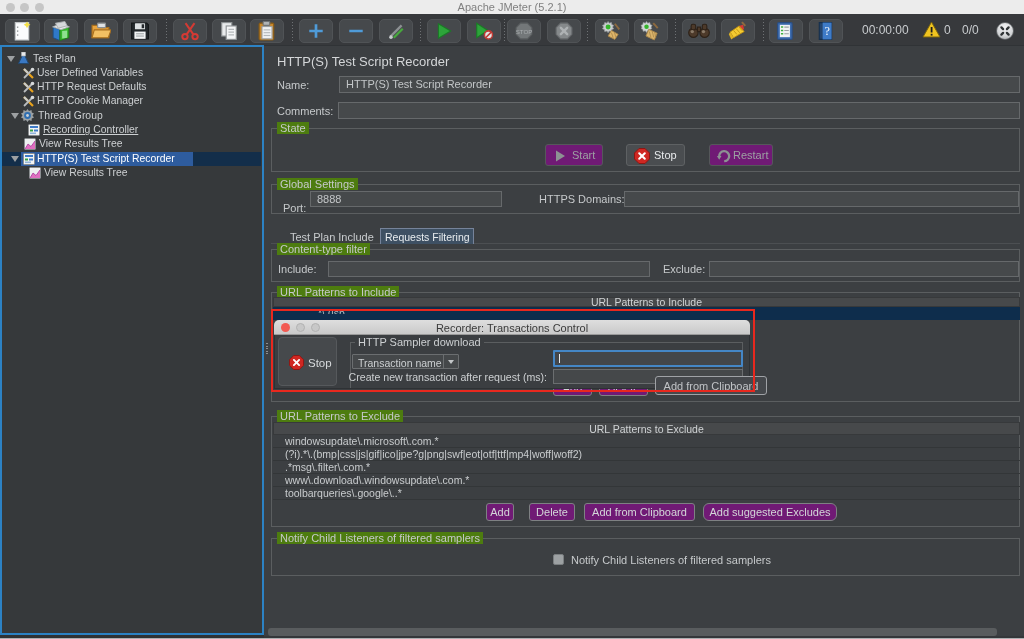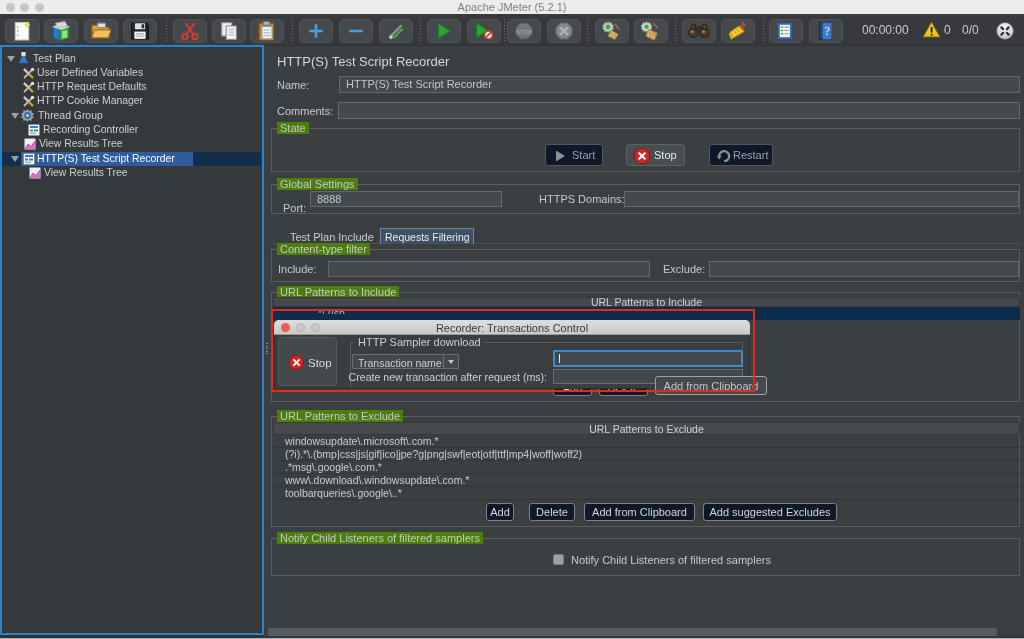--- a/index.html
+++ b/index.html
@@ -20,21 +20,21 @@
 #tree { left:0; top:45px; width:264px; height:590px; background:#36393b; border:2px solid #2c82c4; }
 .trow { position:absolute; height:14px; font-size:10.4px; color:#cdd0d2; white-space:nowrap; }
 .trow svg { position:absolute; }
 .tri { position:absolute; width:0; height:0; border-left:4.5px solid transparent; border-right:4.5px solid transparent; border-top:6px solid #9da0a2; }
 
 #main { left:264px; top:46px; width:760px; height:593px; background:#3c3f42; }
 .lbl { position:absolute; font-size:11px; color:#c6c9cb; white-space:nowrap; }
 .inp { position:absolute; background:#46494b; border:1px solid #66696b; font-size:11px; color:#c3c6c8; line-height:15px; padding-left:6px; white-space:nowrap; overflow:hidden; }
 .grp { position:absolute; border:1px solid #5b5e60; }
 .glbl { position:absolute; top:-7px; left:5px; background:#4d7c0f; padding:0 3px; font-size:11px; color:#c6c9cb; white-space:nowrap; }
-.btn { position:absolute; background:#0f172a; border:1px solid #7e8183; border-radius:3px; font-size:11px; color:#d3d6d8; text-align:center; }
+.btn { position:absolute; background:#701a75; border:1px solid #7e8183; border-radius:3px; font-size:11px; color:#d3d6d8; text-align:center; }
 .thead { position:absolute; background:#47494b; border:1px solid #37393b; font-size:10.5px; color:#d0d3d5; text-align:center; }
 </style>
 </head>
 <body>
 <div id="stage">
   <div class="abs" style="left:0;top:634px;width:1024px;height:5px;background:#2f3234;"></div>
   <div class="abs" style="left:0;top:637.5px;width:1024px;height:1.5px;background:#aeb0b2;z-index:5;"></div>
   <div id="titlebar" class="abs">
     <span class="dot" style="left:6px;"></span>
     <span class="dot" style="left:20px;"></span>
@@ -337,21 +337,21 @@
     </div>
 
     <div class="trow" style="left:0;top:76.5px;width:260px;">
       <svg style="left:26px;top:0.5px;" width="12" height="12" viewBox="0 0 12 12">
           <rect x="0.5" y="0.5" width="11" height="11" rx="1" fill="#f2f4f5" stroke="#8a8e90"></rect>
           <rect x="2" y="2" width="8" height="2" fill="#3e7bc8"></rect>
           <rect x="2" y="5.5" width="3" height="2" fill="#35a048"></rect>
           <rect x="6" y="5.5" width="4" height="2" fill="#3e7bc8"></rect>
           <rect x="2" y="8.5" width="6" height="1.6" fill="#8fb4dc"></rect>
         </svg>
-      <span style="position:absolute;left:41.0px;top:0.5px;">Recording Controller</span>
+      <span style="position:absolute;left:41.0px;top:0.5px;text-decoration:underline;">Recording Controller</span>
     </div>
 
     <div class="trow" style="left:0;top:90.8px;width:260px;">
       <svg style="left:22px;top:0.5px;" width="12" height="12" viewBox="0 0 12 12">
           <rect x="0.5" y="0.5" width="11" height="11" rx="1" fill="#eef0f1" stroke="#8a8e90"></rect>
           <path d="M1 11 L4 6 L7 8.5 L11 3 L11 11 Z" fill="#e06fc0"></path>
           <path d="M1 11 L4 6 L7 8.5 L11 3" fill="none" stroke="#a8379a" stroke-width="0.8"></path>
         </svg>
       <span style="position:absolute;left:37.0px;top:0.5px;">View Results Tree</span>
     </div>
@@ -444,28 +444,28 @@
       <div class="btn" style="left:327px;top:86px;width:49px;height:17px;line-height:16px;">Delete</div>
     </div>
     <div class="btn" style="left:391px;top:330px;width:112px;height:19px;line-height:18px;background:#45484c;border-color:#9fa2a6;color:#c0c3c6;z-index:60;">Add from Clipboard</div>
 
     <div class="grp" style="left:7px;top:370px;width:749px;height:111px;padding-left:20px;">
       <span class="glbl">URL Patterns to Exclude</span>
       <div class="thead" style="left:1px;top:5px;width:747px;height:13px;line-height:13px;">URL Patterns to Exclude</div>
       <div style="position:absolute;left:1px;top:18px;width:747px;height:65px;font-size:10.5px;color:#c9ccce;">
         <div style="height:13px;border-bottom:1px solid #333638;padding-left:12px;line-height:12px;">windowsupdate\.microsoft\.com.*</div>
         <div style="height:13px;border-bottom:1px solid #333638;padding-left:12px;line-height:12px;">(?i).*\.(bmp|css|js|gif|ico|jpe?g|png|swf|eot|otf|ttf|mp4|woff|woff2)</div>
-        <div style="height:13px;border-bottom:1px solid #333638;padding-left:12px;line-height:12px;">.*msg\.google\.com.*</div>
+        <div style="height:13px;border-bottom:1px solid #333638;padding-left:12px;line-height:12px;">.*msg\.filter\.com.*</div>
         <div style="height:13px;border-bottom:1px solid #333638;padding-left:12px;line-height:12px;">www\.download\.windowsupdate\.com.*</div>
         <div style="height:13px;border-bottom:1px solid #333638;padding-left:12px;line-height:12px;">toolbarqueries\.google\..*</div>
       </div>
       <div class="btn" style="left:214px;top:86px;width:28px;height:18px;line-height:17px;">Add</div>
       <div class="btn" style="left:257px;top:86px;width:46px;height:18px;line-height:17px;">Delete</div>
       <div class="btn" style="left:312px;top:86px;width:111px;height:18px;line-height:17px;">Add from Clipboard</div>
-      <div class="btn" style="left:431px;top:86px;width:134px;height:18px;line-height:17px;">Add suggested Excludes</div>
+      <div class="btn" style="left:431px;top:86px;width:134px;height:18px;line-height:17px;border-radius:6px;">Add suggested Excludes</div>
     </div>
 
     <div class="grp" style="left:7px;top:492px;width:749px;height:38px;">
       <span class="glbl">Notify Child Listeners of filtered samplers</span>
       <div style="position:absolute;left:281px;top:15px;width:11px;height:11px;background:#9da1a3;border:1px solid #7a7e80;border-radius:2px;"></div>
       <div class="lbl" style="left:299px;top:15px;">Notify Child Listeners of filtered samplers</div>
     </div>
     <div style="position:absolute;left:0px;top:590px;width:760px;height:3px;background:#34373a;"></div>
     <div style="position:absolute;left:4px;top:582px;width:729px;height:8px;background:#595c5e;border-radius:3px;"></div>
     <div style="position:absolute;left:1.5px;top:297px;width:2px;height:13px;background:repeating-linear-gradient(to bottom,#8a8d90 0 1px,transparent 1px 2.5px);"></div>

